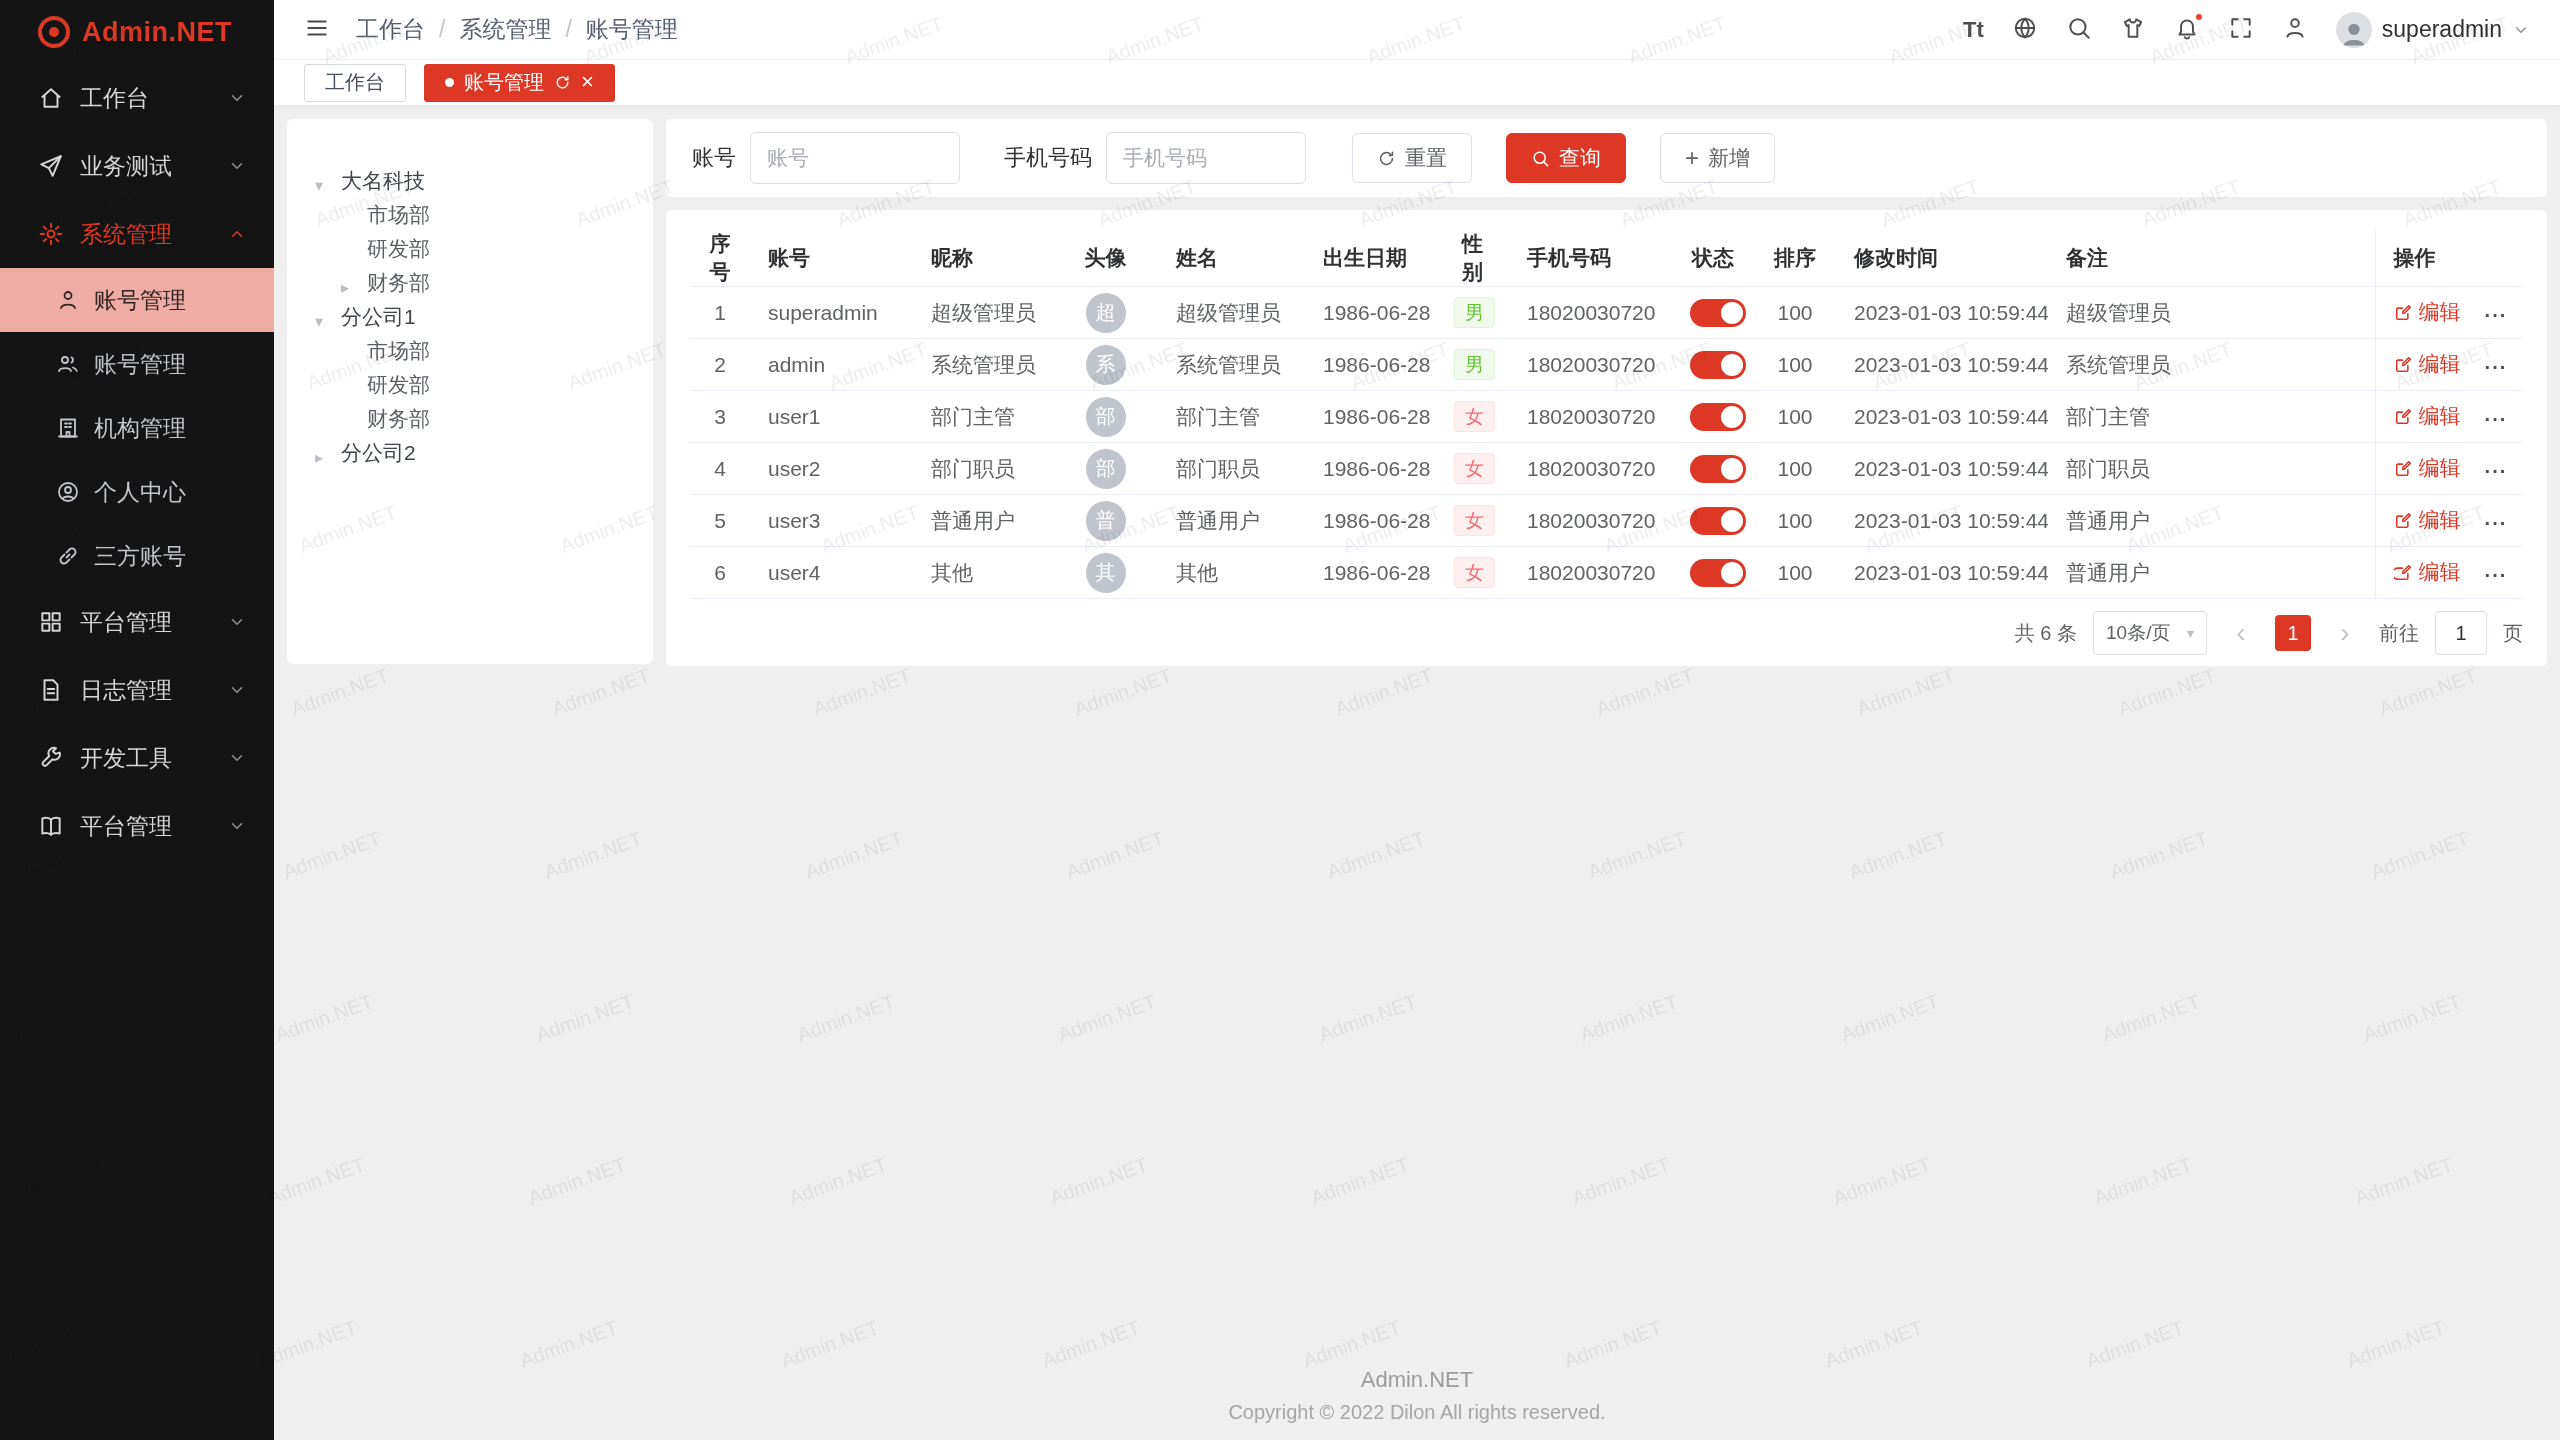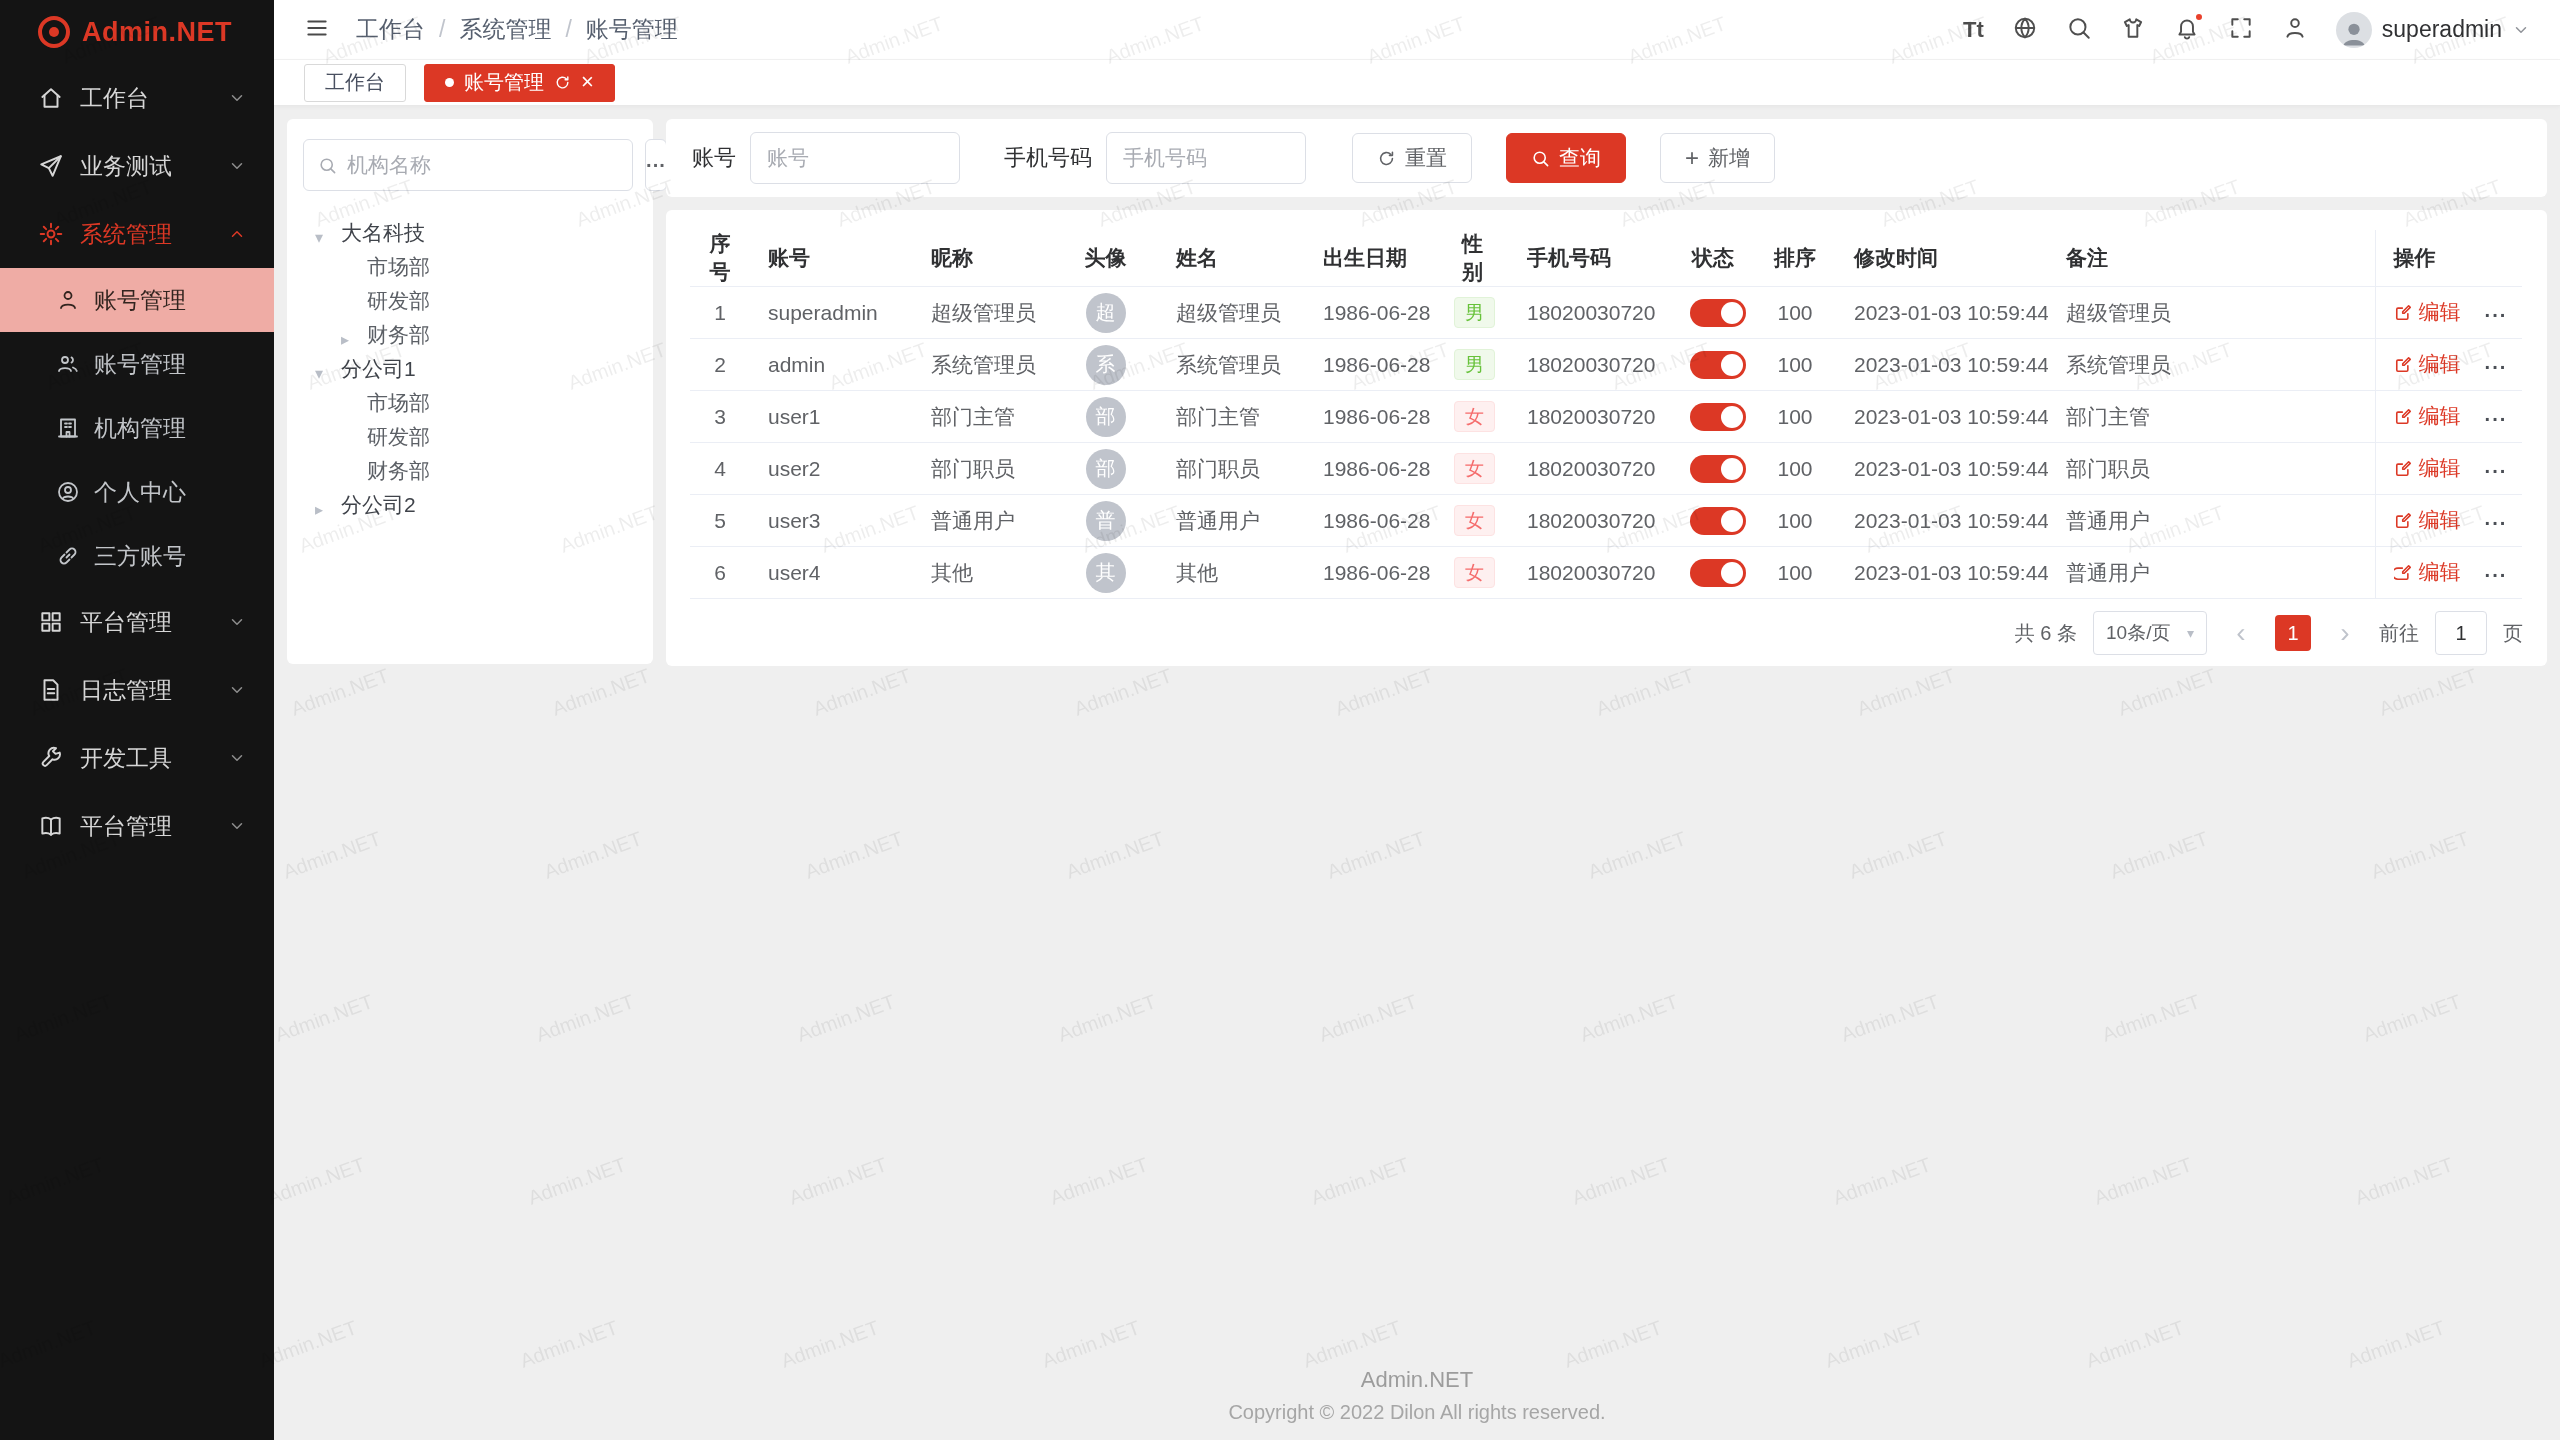--- a/index.html
+++ b/index.html
@@ -319,30 +319,20 @@
           <path d="M19.5 12a7.5 7.5 0 11-2.2-5.3"></path>
           <path d="M19.5 4.2v3.8h-3.8"></path>
         </svg>
       <span class="x" data-interactable="true"></span>
     </span>
   </div>
 
   <div class="content" data-interactable="false">
 
     <div class="card org-card" data-interactable="false">
-      <div class="search-row">
-        <label class="tree-search" data-interactable="false">
-          <svg class="ic16" viewBox="0 0 24 24" data-interactable="false">
-              <circle cx="11" cy="11" r="7"></circle>
-              <path d="M16.2 16.2L21 21"></path>
-            </svg>
-          <input data-interactable="true" placeholder="机构名称" style="">
-        </label>
-        <button class="more-btn" data-interactable="true">···</button>
-      </div>
       <div class="tree" data-interactable="false">
         <div class="tnode lvl0" data-interactable="true">
             <span class="caret down" data-interactable="true"></span>
             <span data-interactable="false">大名科技</span>
           </div>
         <div class="tnode lvl1" data-interactable="true">
             <span data-interactable="false">市场部</span>
           </div>
         <div class="tnode lvl1" data-interactable="true">
             <span data-interactable="false">研发部</span>

